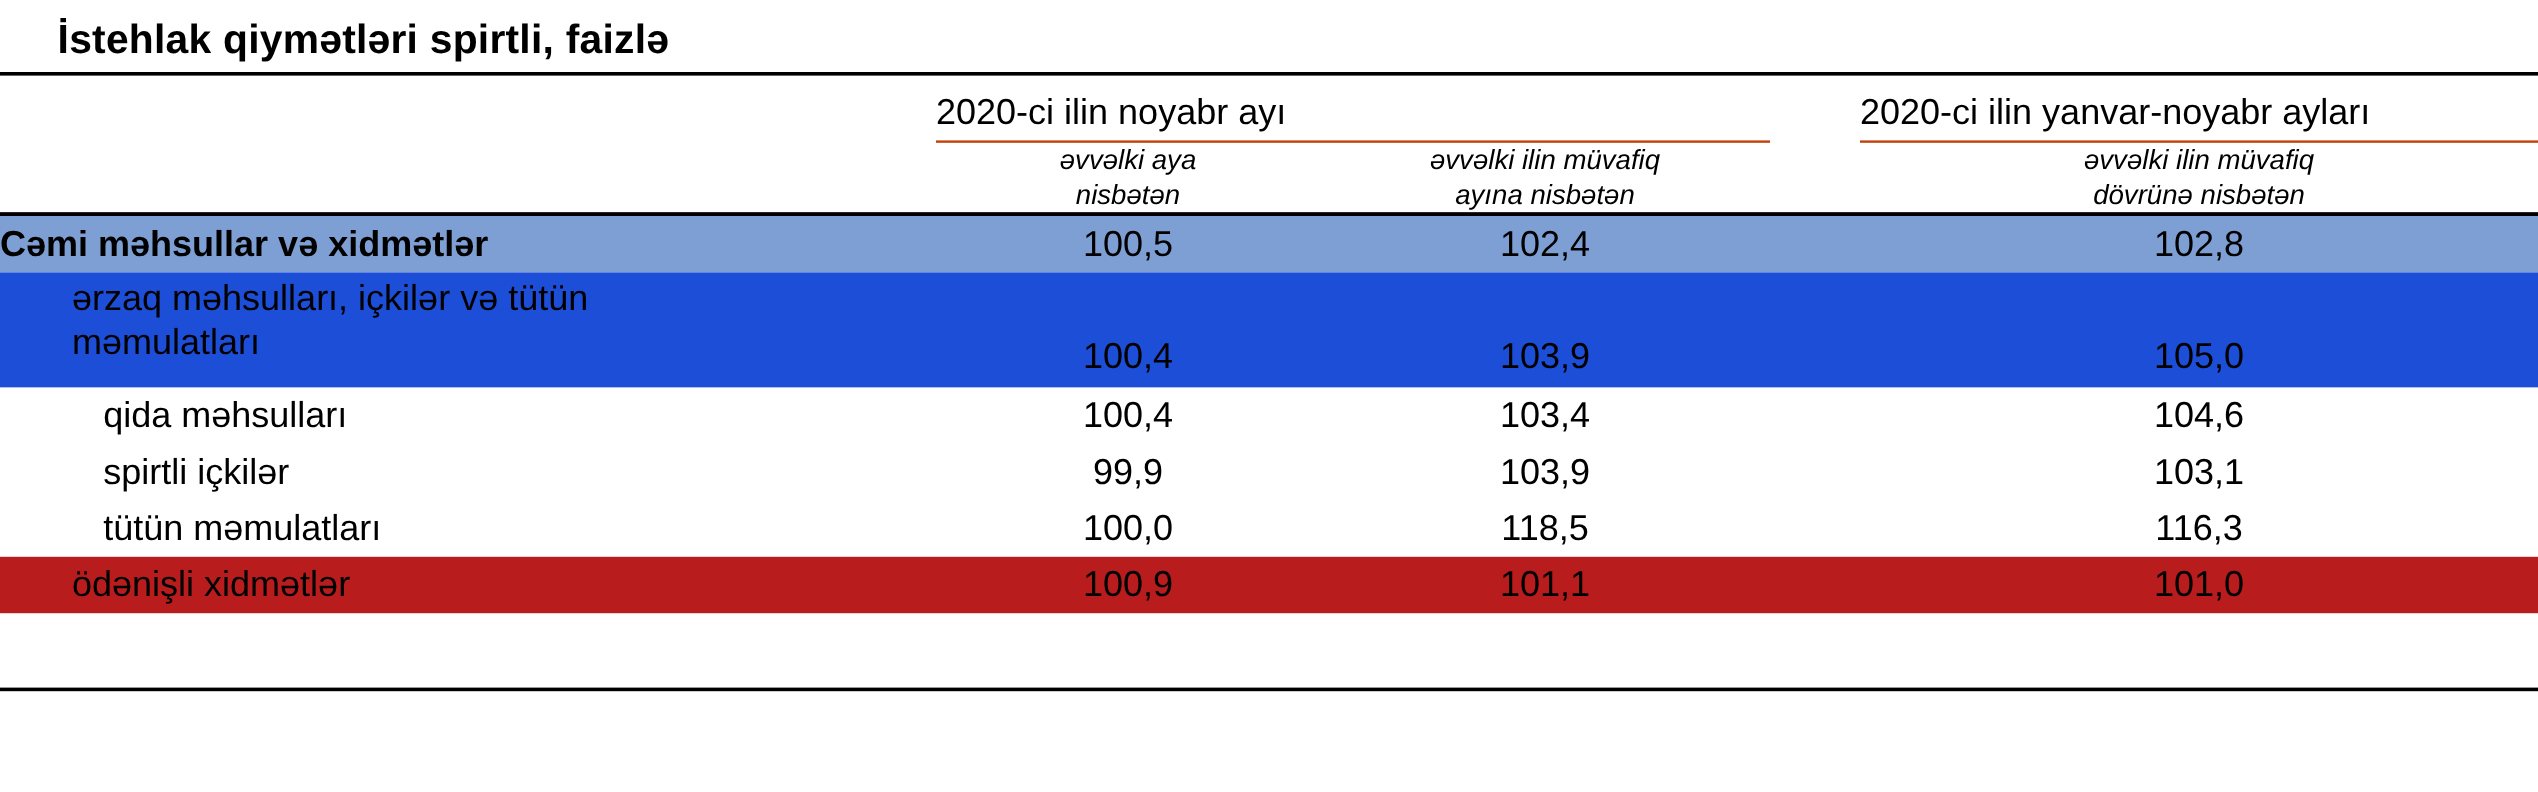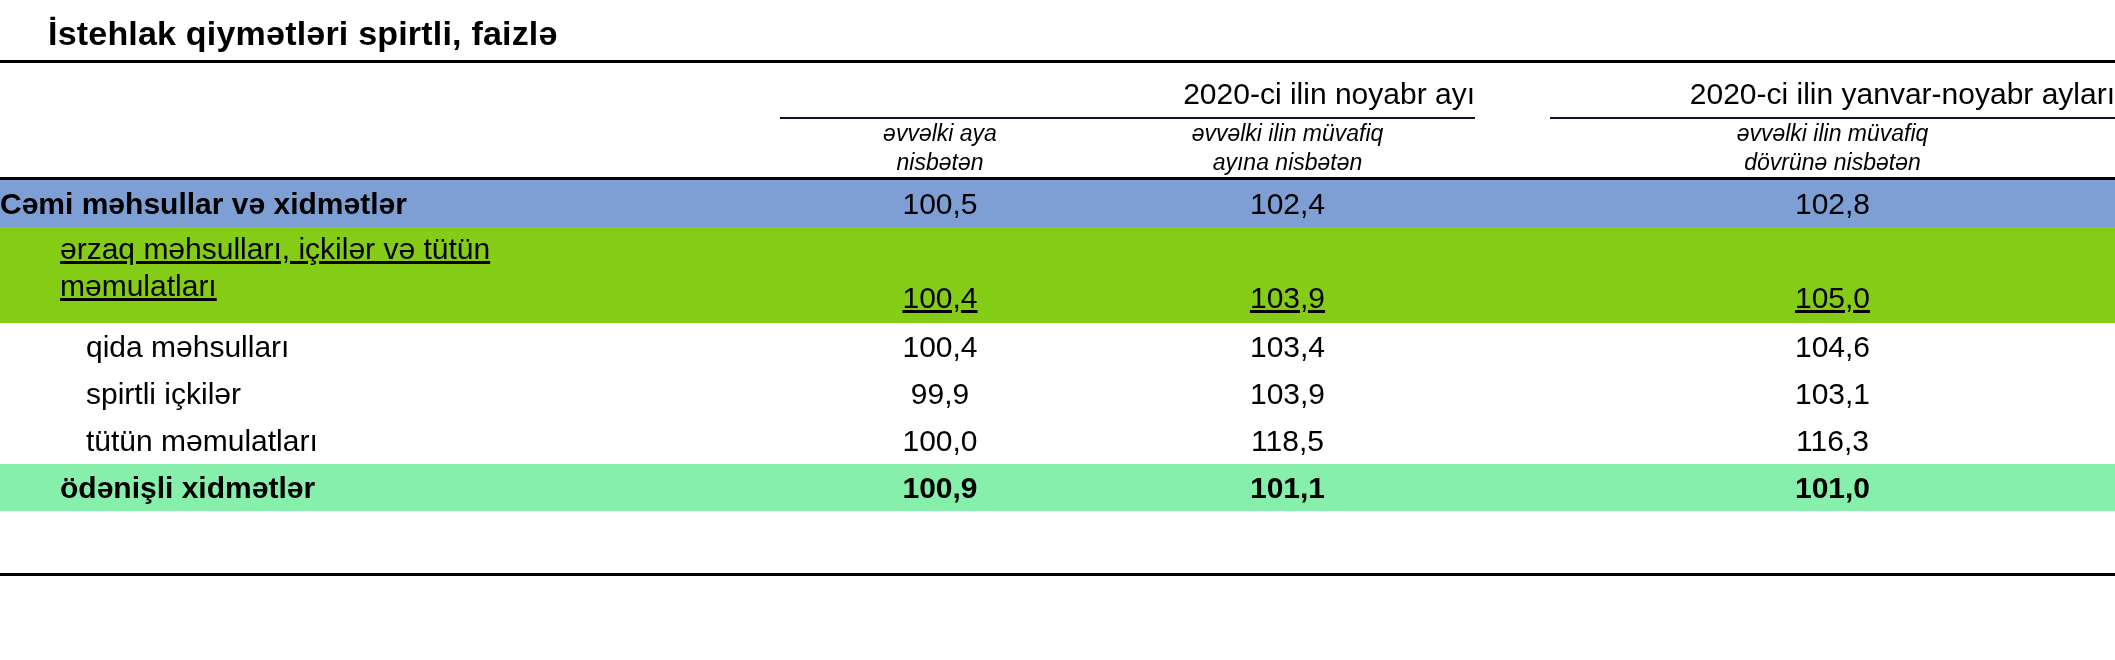--- a/index.html
+++ b/index.html
@@ -48,25 +48,25 @@
   col.c-gap1  { width: 15px; }
   col.c-v1    { width: 320px; }
   col.c-v2    { width: 375px; }
   col.c-gap2  { width: 75px; }
   col.c-v3    { width: 565px; }
 
   .hdr-top {
     height: 56px;
   }
   .hdr-top .cell-group {
-    text-align: right;
+    text-align: left;
     font-size: 30px;
     padding-bottom: 6px;
     border-top: 3px solid #000;
-    border-bottom: 2px solid #0f172a;
+    border-bottom: 2px solid #c2410c;
   }
   .hdr-top .cell-blank {
     border-top: 3px solid #000;
   }
   .hdr-sub td {
     text-align: center;
     font-style: italic;
     font-size: 23px;
     line-height: 1.28;
     padding: 8px 10px 12px 10px;
@@ -100,22 +100,22 @@
     vertical-align: top;
     padding-top: 4px;
   }
 
   
   tr.total td {
     background: #7e9fd4;
     font-weight: bold;
   }
   tr.total td.val { font-weight: normal; }
-  tr.shade td { background: #84cc16; text-decoration: underline; }
-  tr.light td { background: #86efac; font-weight: bold; }
+  tr.shade td { background: #1d4ed8; }
+  tr.light td { background: #b91c1c; }
   tr.plain td { background: #ffffff; }
 
   .indent1 { padding-left: 60px !important; }
   .indent2 { padding-left: 86px !important; }
 
   .bottom-rule {
     position: absolute;
     left: 0;
     top: 573px;
     width: 2115px;

